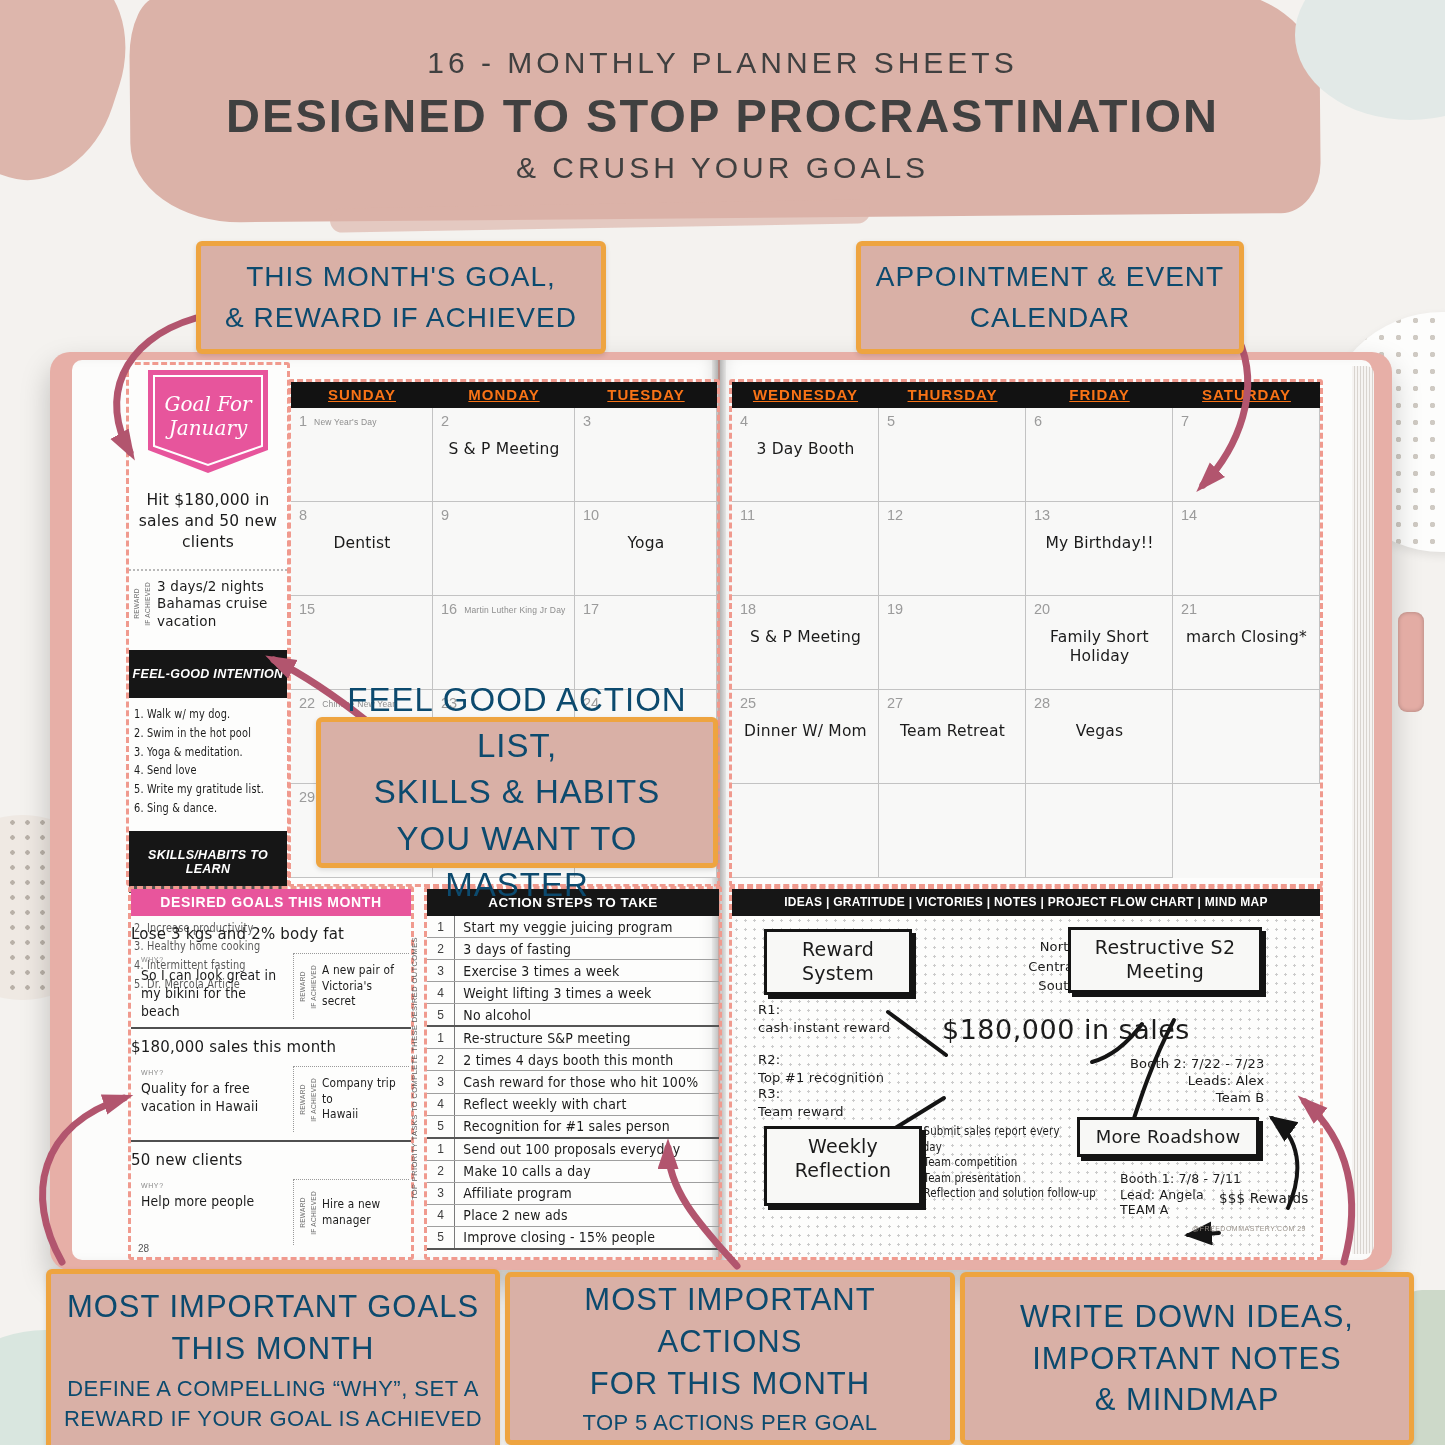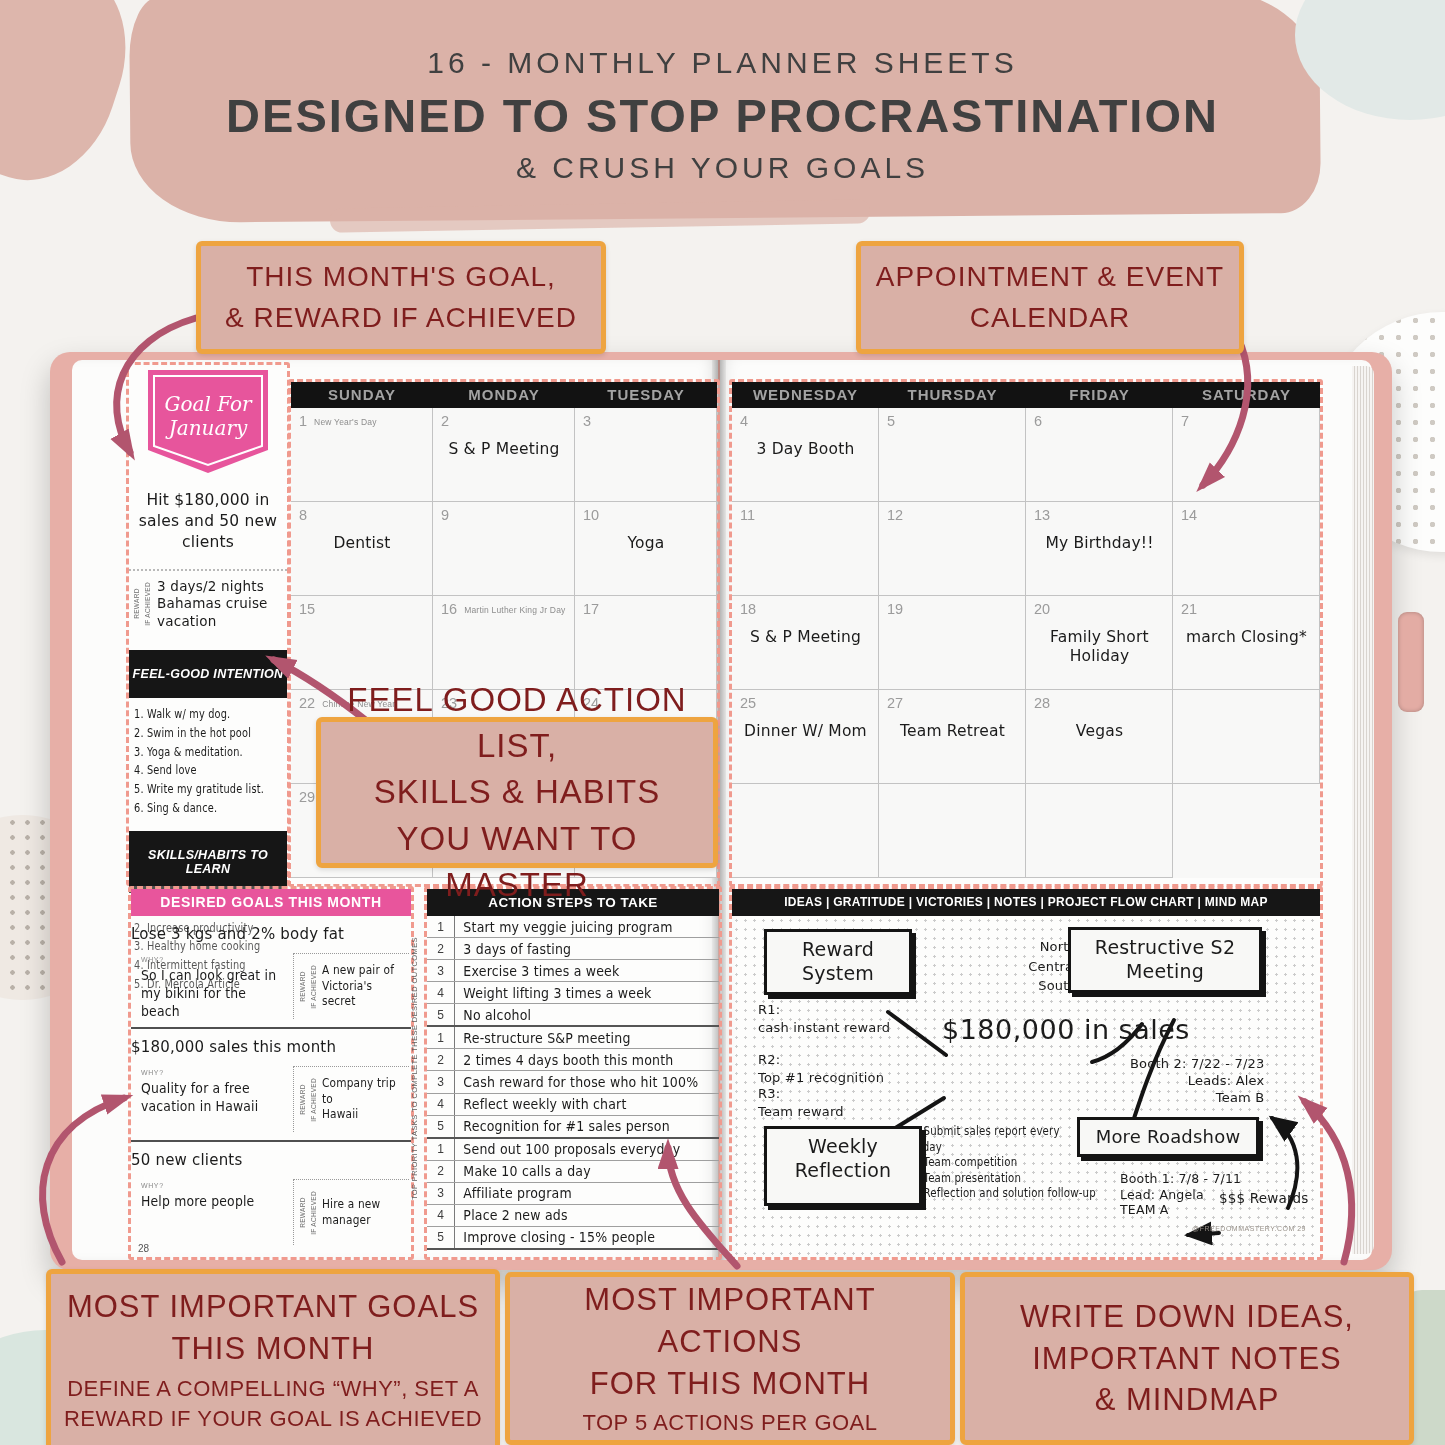--- a/index.html
+++ b/index.html
@@ -25,21 +25,21 @@
 
   
   .headline{position:absolute;left:0;right:0;top:46px;text-align:center;color:#404040;z-index:5;}
   .headline .l1{font-size:30px;letter-spacing:4px;}
   .headline .l2{font-size:47px;font-weight:bold;letter-spacing:2px;margin-top:8px;}
   .headline .l3{font-size:30px;letter-spacing:4px;margin-top:8px;}
 
   
   .callout{position:absolute;background:#d9b0a6;border:5px solid #eea440;border-radius:6px;
            display:flex;flex-direction:column;align-items:center;justify-content:center;text-align:center;
-           color:#7f1d1d;z-index:60;box-shadow:0 2px 5px rgba(0,0,0,.12);}
+           color:#0c4a6e;z-index:60;box-shadow:0 2px 5px rgba(0,0,0,.12);}
   .pre{white-space:pre-line;}
   .co-top{font-size:28px;line-height:1.45;letter-spacing:1px;}
   .co-mid{font-size:33px;line-height:1.4;letter-spacing:1px;}
   .ct{font-size:31px;line-height:1.35;letter-spacing:1px;}
   .cs{font-size:22px;line-height:1.35;margin-top:4px;letter-spacing:.5px;}
 
   
   .book-cover{position:absolute;left:50px;top:352px;width:1342px;height:918px;background:#e7afa7;
               border-radius:20px;box-shadow:0 14px 30px rgba(0,0,0,.22);z-index:1;}
   .page{position:absolute;background:#fcfcfb;z-index:2;}
@@ -68,21 +68,21 @@
   .sgoal{margin-top:8px;text-align:center;font-size:15.5px;line-height:1.35;}
   .srew{margin-top:16px;border-top:2px dotted #b9b9b9;padding:7px 2px 9px;display:flex;gap:4px;align-items:center;}
   .rot{writing-mode:vertical-rl;transform:rotate(180deg);font-size:6.5px;color:#6f6f6f;
        line-height:1.7;letter-spacing:.3px;text-align:center;white-space:pre-line;font-family:"Liberation Sans",sans-serif;}
   .srew-text{font-size:13.5px;line-height:1.3;}
   .sidebar .bar{font-size:12.5px;padding:17px 2px;margin-top:11px;letter-spacing:.3px;font-style:italic;}
   .hw-list{padding:7px 5px 3px;}
   .hw-list .hw-item{font-size:11.5px;line-height:1.62;transform:scaleX(.85);transform-origin:0 50%;white-space:nowrap;}
 
   
-  .cal-head{display:grid;background:#121212;color:#a3a3a3;font-weight:bold;font-size:15px;letter-spacing:1px;}
+  .cal-head{display:grid;background:#121212;color:#f97316;font-weight:bold;font-size:15px;letter-spacing:1px;text-decoration:underline;}
   .cal-head .dh{line-height:26px;text-align:center;}
   .cal-grid{display:grid;background:#f8f8f7;}
   .ccell{position:relative;box-shadow:inset -1px 0 0 #c3c3c3,inset 0 -1px 0 #c3c3c3;padding:5px 8px;}
   .chead{display:flex;align-items:flex-start;gap:7px;}
   .cnum{font-size:14.5px;color:#9b9b9b;}
   .cnote{font-size:8.5px;color:#8d8d8d;margin-top:4px;letter-spacing:.2px;}
   .centry{margin-top:11px;text-align:center;font-size:15.5px;line-height:1.25;}
   .cols3{grid-template-columns:repeat(3,1fr);}
   .cols4{grid-template-columns:repeat(4,1fr);}
   .rows94{grid-auto-rows:94px;}

